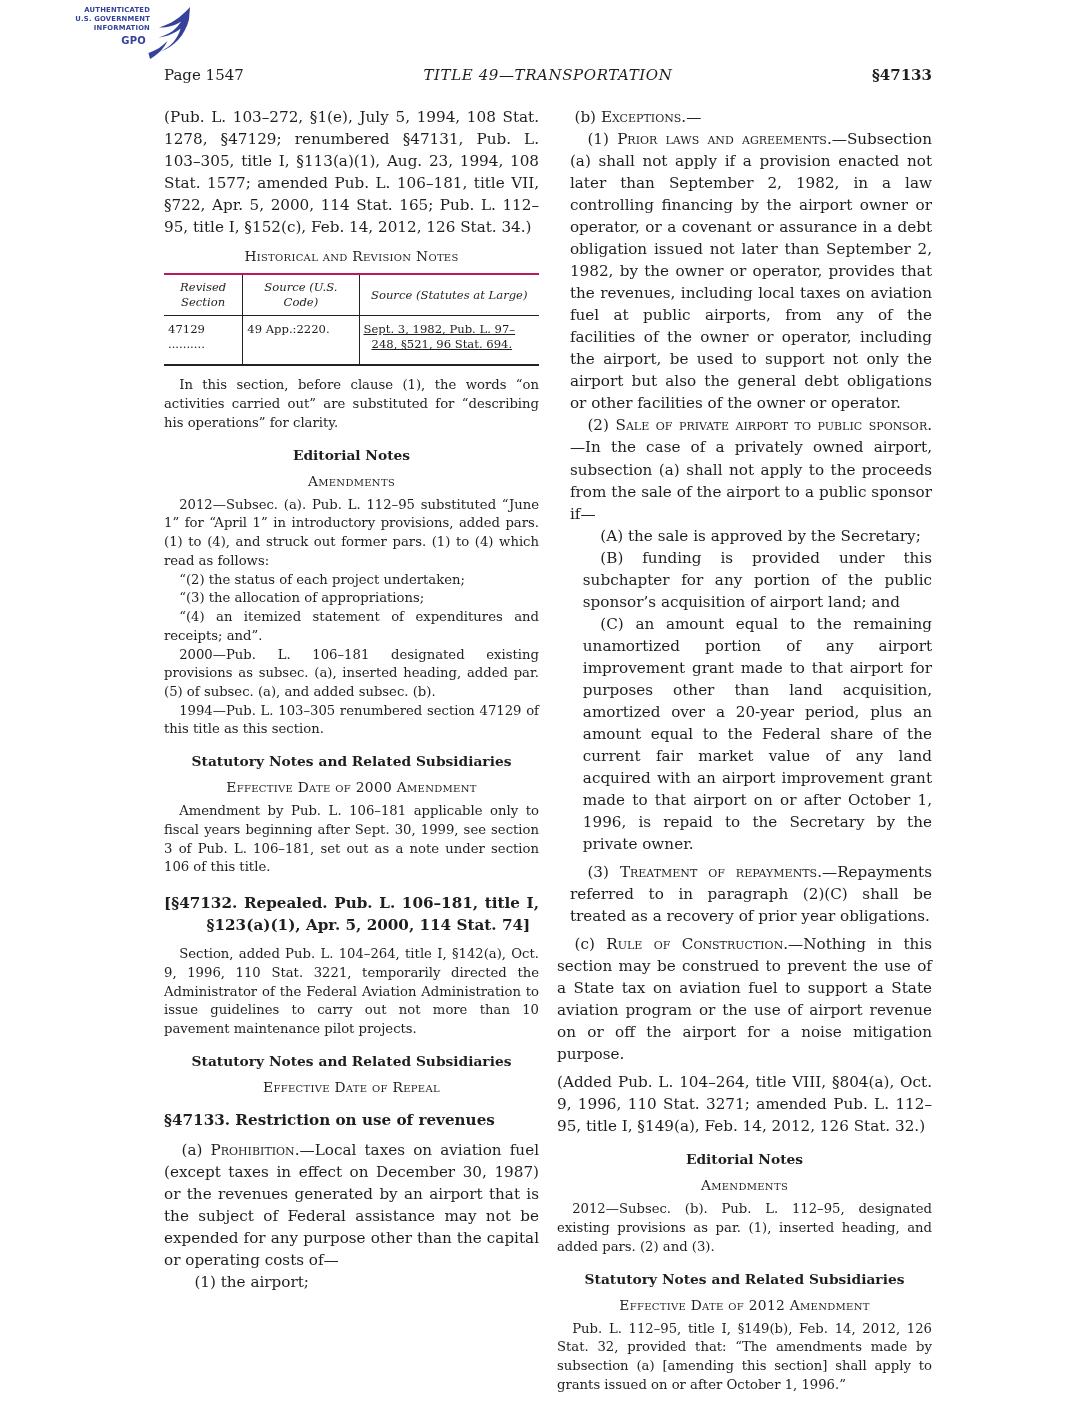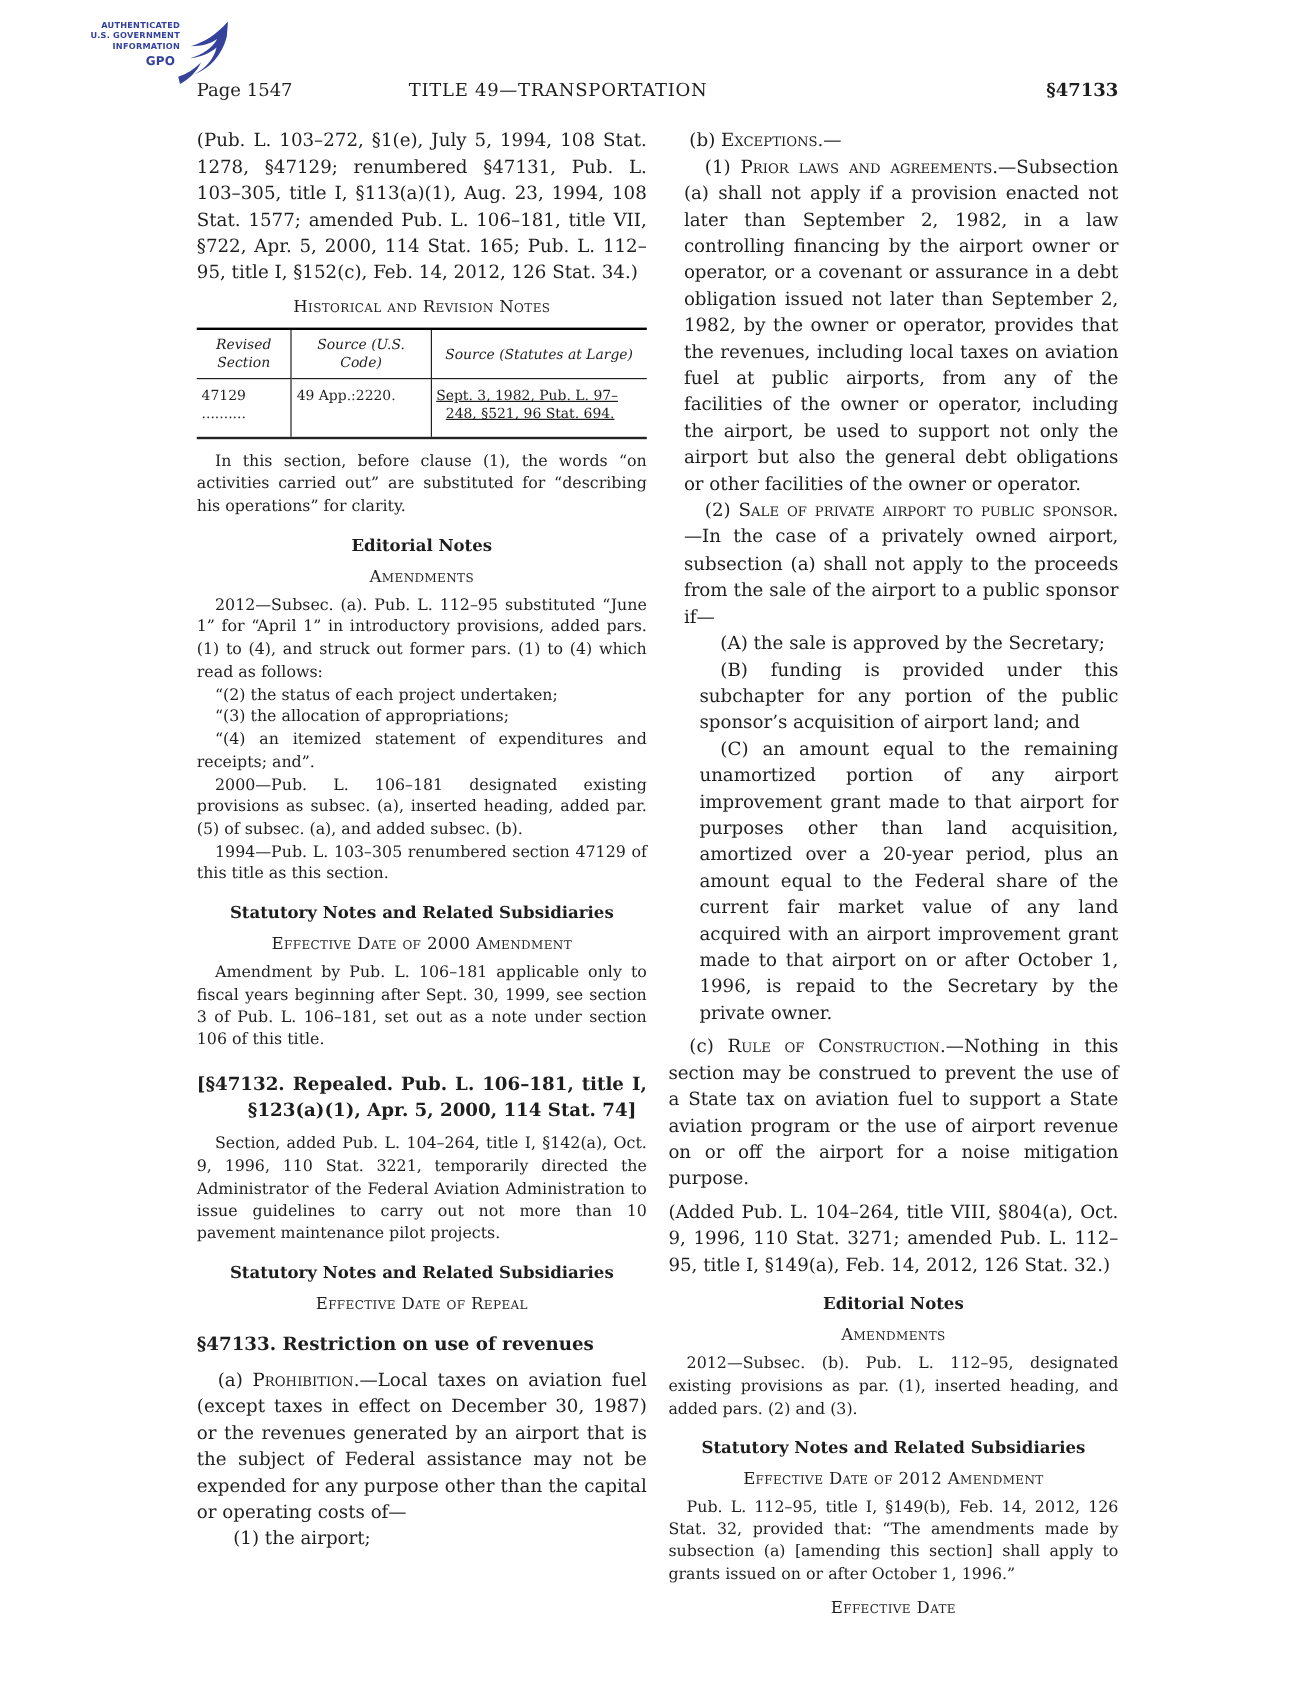--- a/index.html
+++ b/index.html
@@ -3,51 +3,51 @@
 <meta charset="utf-8">
 <style>
   html,body { margin:0; padding:0; background:#ffffff; }
   .page {
     width:1088px; height:1408px; box-sizing:border-box;
     background:#fff; color:#1e1e1e; position:relative;
     font-family:"DejaVu Serif","Liberation Serif",serif;
     padding:66px 156px 40px 164px; overflow:hidden;
   }
   
-  .logo { position:absolute; top:17px; left:64px; display:flex; align-items:flex-start; }
+  .logo { position:absolute; top:6px; left:64px; display:flex; align-items:flex-start; }
   .logo-text { text-align:right; color:#34429b; width:86px;
     font-family:"DejaVu Sans","Liberation Sans",sans-serif;
     font-weight:700; font-size:6.8px; line-height:1.3; letter-spacing:.2px; }
   .gpo-label { font-size:10px; font-weight:700; margin-top:2px; padding-right:4px; }
   .eagle { margin-left:-4px; margin-top:0; }
   
   .hdr { display:flex; align-items:baseline; font-size:15px; margin-bottom:16px; }
   .hdr-page { width:23%; }
-  .hdr-title { flex:1; letter-spacing:.6px; }
+  .hdr-title { flex:1; text-align:center; letter-spacing:.6px;font-style:italic; }
   .hdr-sec { width:23%; text-align:right; font-weight:700; }
   
   .cols { display:flex; gap:18px; }
   .col { flex:1 1 0; min-width:0; }
   
   .blk { hyphens:auto; -webkit-hyphens:auto; }
   .lg { font-size:15.2px; line-height:1.45; }
   .sm { font-size:13.2px; line-height:1.42; }
   .p  { text-indent:1.15em; text-align:justify; }
   .p0 { text-align:justify; }
   .li1 { padding-left:.85em; text-indent:1.15em; text-align:justify; }
   .li2 { padding-left:1.7em; text-indent:1.15em; text-align:justify; }
   .sp { margin-top:6px; }
   .sc { font-variant:small-caps; }
   .h-bold { font-weight:700; text-align:center; font-size:13.8px; margin:14px 0 7px; }
   .h-sc { text-align:center; font-variant:small-caps; font-size:13.8px; letter-spacing:.3px; margin:10px 0 7px; }
   .sec-head { font-weight:700; font-size:15.2px; line-height:1.4; margin:15px 0 8px; }
   .repealed-head { font-weight:700; font-size:15.2px; line-height:1.45; margin:15px 0 9px;
     padding-left:2.8em; text-indent:-2.8em; text-align:justify; }
   
-  .tbl { margin:9px 0 10px; border-top:2px solid #000000; border-bottom:2px solid #222; }
+  .tbl { margin:9px 0 10px; border-top:2px solid #be185d; border-bottom:2px solid #222; }
   .tbl table { width:100%; border-collapse:collapse; font-size:11.6px; line-height:1.3; table-layout:fixed; }
   .tbl col.c1 { width:21%; } .tbl col.c2 { width:31%; } .tbl col.c3 { width:48%; }
   .tbl th { font-style:italic; font-weight:400; text-align:center; vertical-align:middle;
     padding:5px 4px; border-bottom:1px solid #222; }
   .tbl td { padding:6px 4px 12px; vertical-align:top; }
   .tbl th + th, .tbl td + td { border-left:1px solid #222; }
   .tbl td.hang { padding-left:12px; text-indent:-8px;text-decoration:underline; }
 </style>
 </head>
 <body>
@@ -120,20 +120,21 @@
         <div class="blk p lg sp"><span>(a) </span><span class="sc">Prohibition</span><span>.—Local taxes on aviation fuel (except taxes in effect on December 30, 1987) or the revenues generated by an airport that is the subject of Federal assistance may not be expended for any purpose other than the capital or operating costs of—</span></div>
         <div class="blk li1 lg">(1) the airport;</div>
       </div>
     <div class="col">
         <div class="blk p lg sp"><span>(b) </span><span class="sc">Exceptions</span><span>.—</span></div>
         <div class="blk li1 lg"><span>(1) </span><span class="sc">Prior laws and agreements</span><span>.—Subsection (a) shall not apply if a provision enacted not later than September 2, 1982, in a law controlling financing by the airport owner or operator, or a covenant or assurance in a debt obligation issued not later than September 2, 1982, by the owner or operator, provides that the revenues, including local taxes on aviation fuel at public airports, from any of the facilities of the owner or operator, including the airport, be used to support not only the airport but also the general debt obligations or other facilities of the owner or operator.</span></div>
         <div class="blk li1 lg"><span>(2) </span><span class="sc">Sale of private airport to public sponsor</span><span>.—In the case of a privately owned airport, subsection (a) shall not apply to the proceeds from the sale of the airport to a public sponsor if—</span></div>
         <div class="blk li2 lg">(A) the sale is approved by the Secretary;</div>
         <div class="blk li2 lg">(B) funding is provided under this subchapter for any portion of the public sponsor’s acquisition of airport land; and</div>
         <div class="blk li2 lg">(C) an amount equal to the remaining unamortized portion of any airport improvement grant made to that airport for purposes other than land acquisition, amortized over a 20-year period, plus an amount equal to the Federal share of the current fair market value of any land acquired with an airport improvement grant made to that airport on or after October 1, 1996, is repaid to the Secretary by the private owner.</div>
+        <div class="blk li1 lg sp"><span>(3) </span><span class="sc">Treatment of repayments</span><span>.—Repayments referred to in paragraph (2)(C) shall be treated as a recovery of prior year obligations.</span></div>
         <div class="blk p lg sp"><span>(c) </span><span class="sc">Rule of Construction</span><span>.—Nothing in this section may be construed to prevent the use of a State tax on aviation fuel to support a State aviation program or the use of airport revenue on or off the airport for a noise mitigation purpose.</span></div>
         <div class="blk p0 lg sp">(Added Pub. L. 104–264, title VIII, §804(a), Oct. 9, 1996, 110 Stat. 3271; amended Pub. L. 112–95, title I, §149(a), Feb. 14, 2012, 126 Stat. 32.)</div>
         <div class="blk h-bold">Editorial Notes</div>
         <div class="blk h-sc">Amendments</div>
         <div class="blk p sm">2012—Subsec. (b). Pub. L. 112–95, designated existing provisions as par. (1), inserted heading, and added pars. (2) and (3).</div>
         <div class="blk h-bold">Statutory Notes and Related Subsidiaries</div>
         <div class="blk h-sc">Effective Date of 2012 Amendment</div>
         <div class="blk p sm">Pub. L. 112–95, title I, §149(b), Feb. 14, 2012, 126 Stat. 32, provided that: “The amendments made by subsection (a) [amending this section] shall apply to grants issued on or after October 1, 1996.”</div>
         <div class="blk h-sc">Effective Date</div>
       </div>

